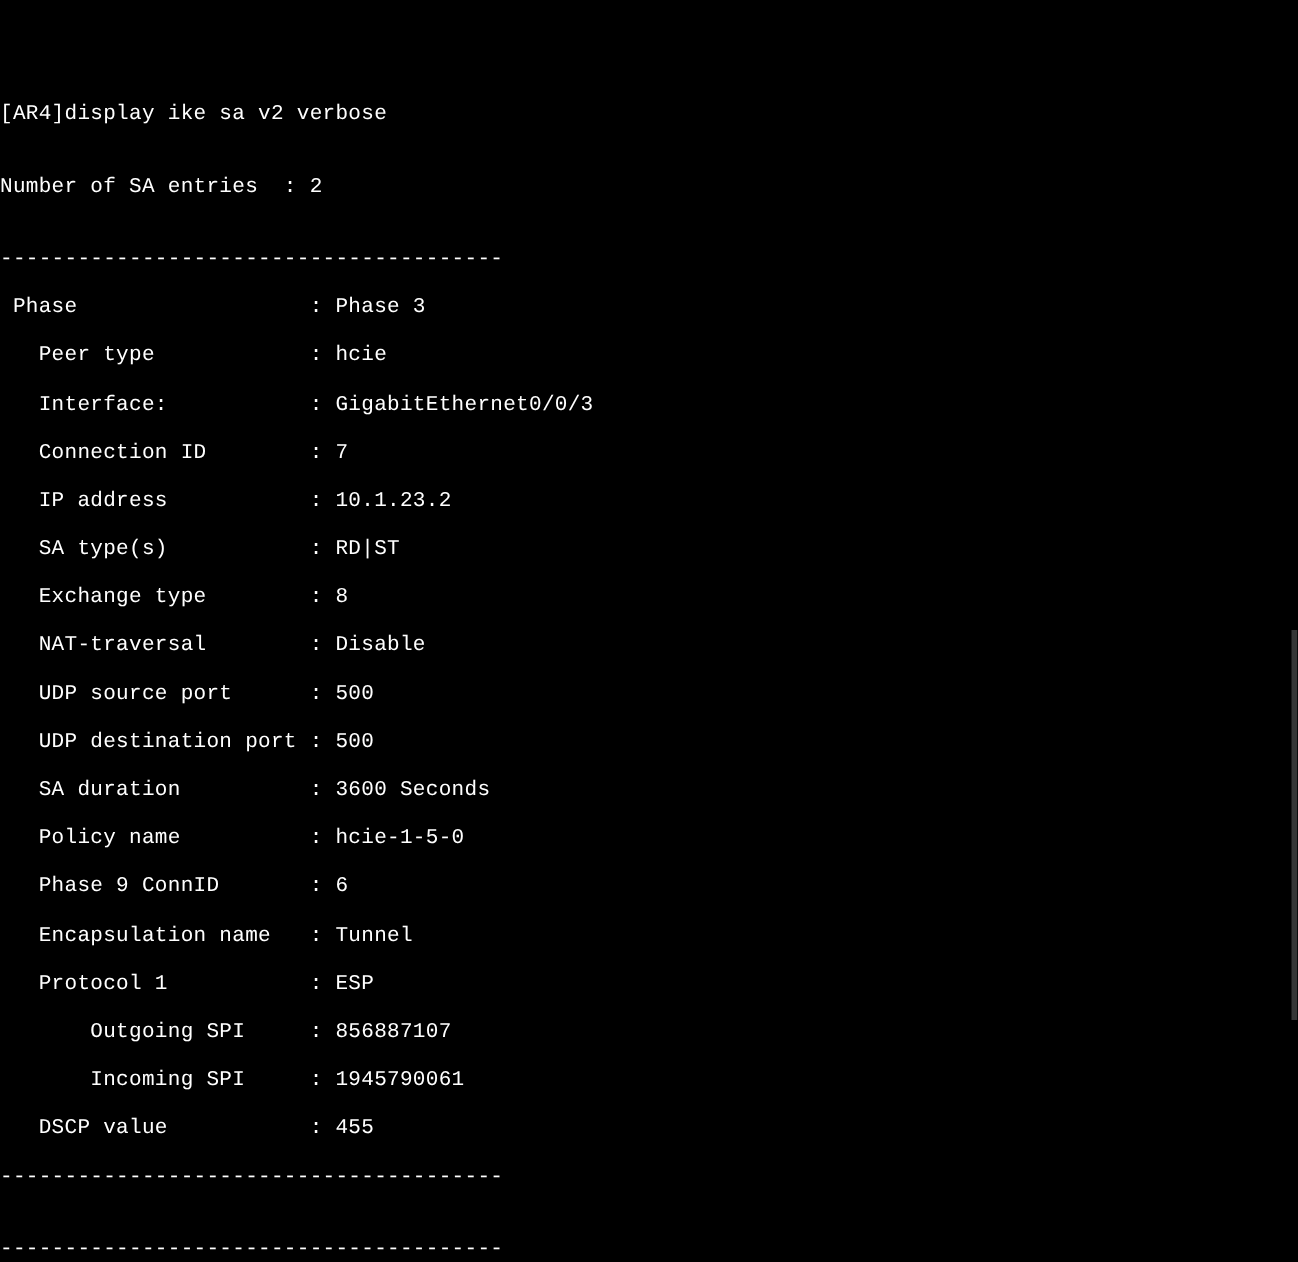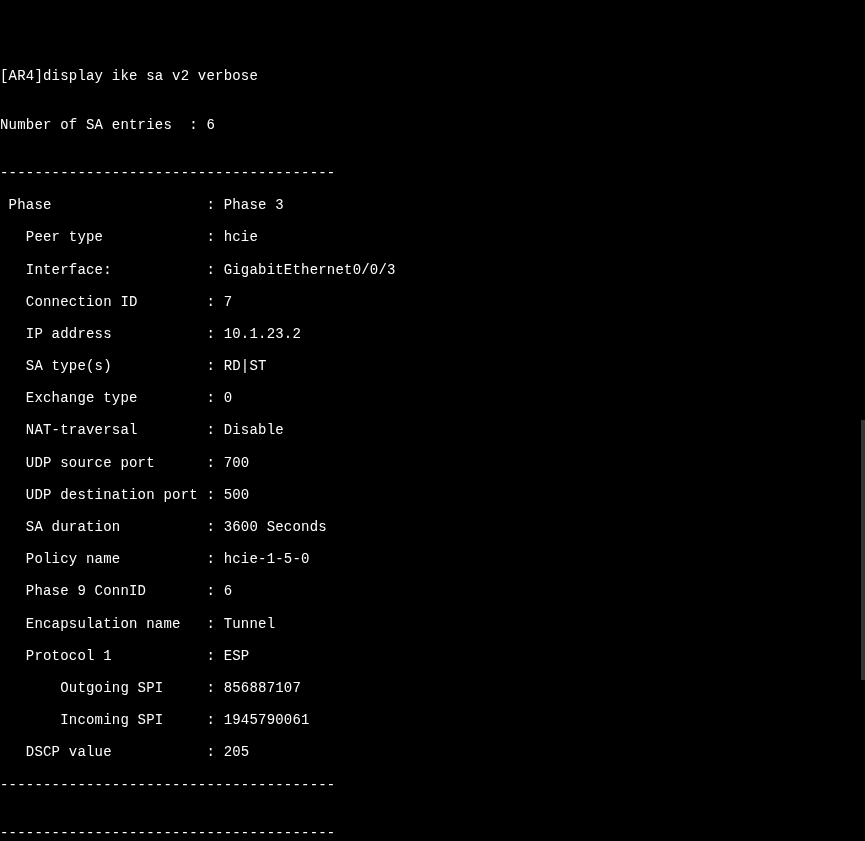--- a/index.html
+++ b/index.html
@@ -24,41 +24,41 @@
       background: rgba(120,120,120,0.45);
     }
   </style>
 </head>
 <body>
 
 
 
 <div>[AR4]display ike sa v2 verbose</div>
 <div></div>
-<div>Number of SA entries  : 6</div>
+<div>Number of SA entries  : 2</div>
 <div></div>
 <div>---------------------------------------</div>
 <div> Phase                  : Phase 3</div>
 <div>   Peer type            : hcie</div>
 <div>   Interface:           : GigabitEthernet0/0/3</div>
 <div>   Connection ID        : 7</div>
 <div>   IP address           : 10.1.23.2</div>
 <div>   SA type(s)           : RD|ST</div>
-<div>   Exchange type        : 0</div>
+<div>   Exchange type        : 8</div>
 <div>   NAT-traversal        : Disable</div>
-<div>   UDP source port      : 700</div>
+<div>   UDP source port      : 500</div>
 <div>   UDP destination port : 500</div>
 <div>   SA duration          : 3600 Seconds</div>
 <div>   Policy name          : hcie-1-5-0</div>
 <div>   Phase 9 ConnID       : 6</div>
 <div>   Encapsulation name   : Tunnel</div>
 <div>   Protocol 1           : ESP</div>
 <div>       Outgoing SPI     : 856887107</div>
 <div>       Incoming SPI     : 1945790061</div>
-<div>   DSCP value           : 205</div>
+<div>   DSCP value           : 455</div>
 <div>---------------------------------------</div>
 <div></div>
 <div>---------------------------------------</div>
 
 
 
 
 
 
 

